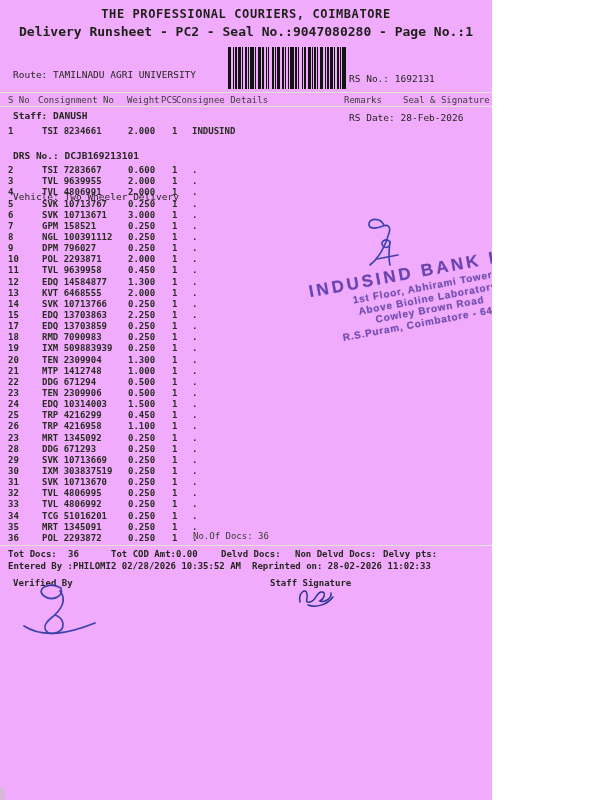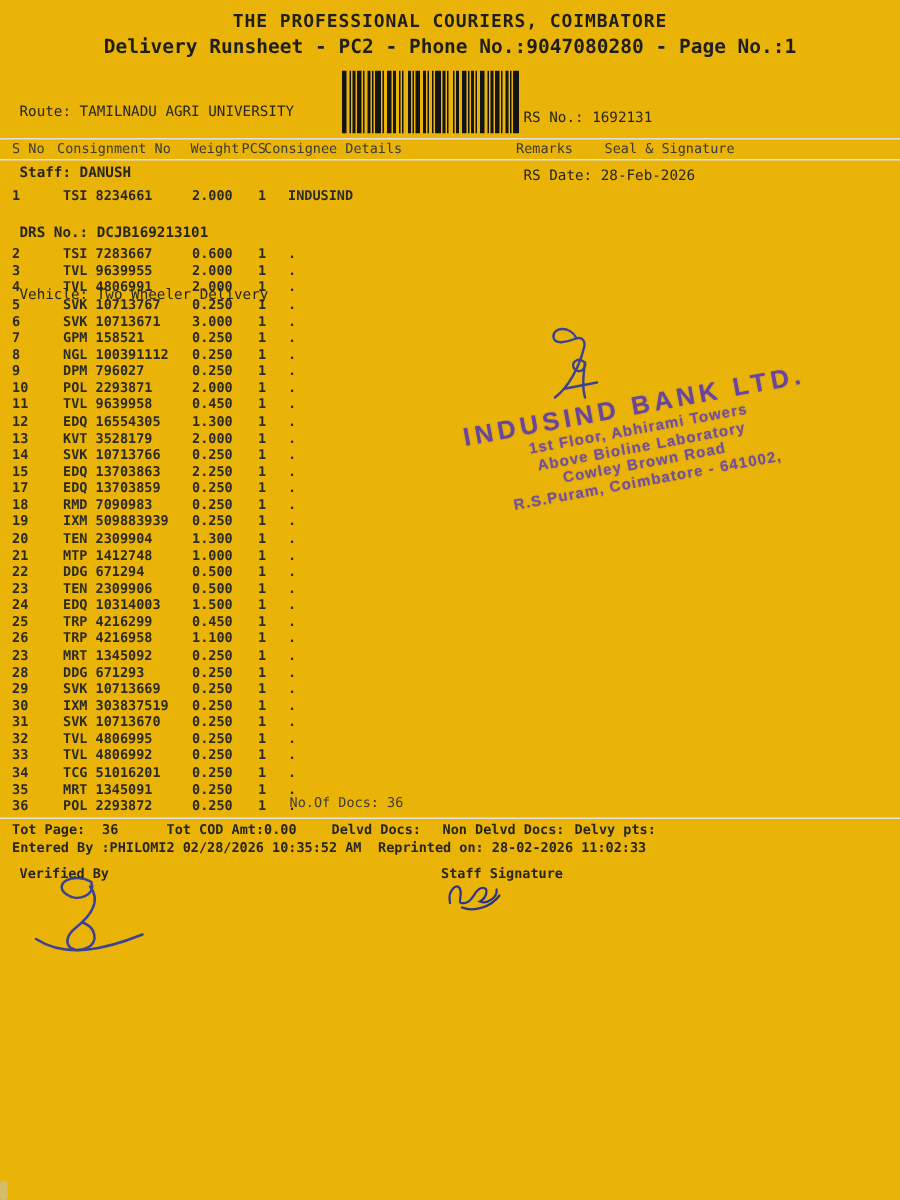--- a/index.html
+++ b/index.html
@@ -1,16 +1,16 @@
 <!DOCTYPE html>
 <html><head>
 <meta charset="utf-8">
 <style>
   html,body{margin:0;padding:0;background:#ffffff;}
-  .page{position:relative;width:600px;height:800px;background:#eab308;overflow:hidden;
+  .page{position:relative;width:492px;height:800px;background:#f0abfc;overflow:hidden;
         font-family:"DejaVu Sans Mono","Liberation Mono",monospace;color:#26261f;}
   .title{position:absolute;top:7px;left:0;width:100%;text-align:center;
          font-size:12px;font-weight:bold;letter-spacing:.6px;color:#1f1f1a;}
   .subtitle{position:absolute;top:24px;left:0;width:100%;text-align:center;
             font-size:13px;font-weight:bold;color:#1f1f1a;}
   .info{position:absolute;left:13px;top:41px;font-size:9.5px;line-height:13.5px;white-space:pre;}
   .info .b{font-weight:bold;}
   .rsblock{position:absolute;left:349px;top:46px;font-size:9.5px;line-height:13px;white-space:pre;}
   .barcode-wrap{position:absolute;left:228px;top:47px;}
   .rule{position:absolute;left:0;width:100%;height:1px;background:#e3e3dc;}
@@ -21,37 +21,37 @@
   .trow.first{margin-bottom:28px;}
   .c1{display:inline-block;width:34px;}
   .c2{display:inline-block;width:86px;}
   .c3{display:inline-block;width:30px;}
   .c4{display:inline-block;width:8px;margin-left:14px;}
   .c5{display:inline-block;margin-left:12px;}
   .nodocs{position:absolute;left:193px;top:531px;font-size:9px;color:#3c3c35;white-space:pre;}
   .sum{position:absolute;left:0;width:100%;font-size:9px;font-weight:bold;color:#26261f;}
   .sum span{position:absolute;white-space:pre;}
   .lbl-verified{position:absolute;left:13px;top:578px;font-size:9px;font-weight:bold;}
-  .lbl-staffsig{position:absolute;left:270px;top:578px;font-size:9px;font-weight:bold;margin-left:24px;}
+  .lbl-staffsig{position:absolute;left:270px;top:578px;font-size:9px;font-weight:bold;}
   .stamp{position:absolute;left:288px;top:261px;width:278px;text-align:center;
          transform:rotate(-10.5deg);color:#6847a8;opacity:.92;
          font-family:"Liberation Sans",sans-serif;
          text-shadow:0 0 1px rgba(100,68,172,.55);}
   .stamp .s1{font-weight:bold;font-size:17px;letter-spacing:3px;white-space:nowrap;color:#5e3cab;}
   .stamp .s2{font-weight:bold;font-size:10px;letter-spacing:.8px;line-height:11.5px;white-space:nowrap;}
   .sig{position:absolute;}
   .edge-mark{position:absolute;left:0;top:787px;width:5px;height:13px;background:#c2c2bc;opacity:.55;border-radius:2px;}
 </style>
 </head>
 <body>
 
 <div class="page">
 
   <div class="title">THE PROFESSIONAL COURIERS, COIMBATORE</div>
-  <div class="subtitle">Delivery Runsheet - PC2 - Phone No.:9047080280 - Page No.:1</div>
+  <div class="subtitle">Delivery Runsheet - PC2 - Seal No.:9047080280 - Page No.:1</div>
 
   <div class="info">
     <div><span>Route:</span> <span>TAMILNADU AGRI UNIVERSITY</span></div>
     <div class="b"><span>Staff:</span> <span>DANUSH</span></div>
     <div class="b"><span>DRS No.:</span> <span>DCJB169213101</span></div>
     <div><span>Vehicle:</span> <span>Two Wheeler Delivery</span></div>
   </div>
 
   <div class="barcode-wrap">
     <svg id="barcode-svg" width="118" height="42">
@@ -141,24 +141,24 @@
       <div class="trow">
       <span class="c1">9</span><span class="c2">DPM 796027</span><span class="c3">0.250</span><span class="c4">1</span><span class="c5">.</span>
     </div>
       <div class="trow">
       <span class="c1">10</span><span class="c2">POL 2293871</span><span class="c3">2.000</span><span class="c4">1</span><span class="c5">.</span>
     </div>
       <div class="trow">
       <span class="c1">11</span><span class="c2">TVL 9639958</span><span class="c3">0.450</span><span class="c4">1</span><span class="c5">.</span>
     </div>
       <div class="trow">
-      <span class="c1">12</span><span class="c2">EDQ 16554305</span><span class="c3">1.300</span><span class="c4">1</span><span class="c5">.</span>
-    </div>
-      <div class="trow">
-      <span class="c1">13</span><span class="c2">KVT 3528179</span><span class="c3">2.000</span><span class="c4">1</span><span class="c5">.</span>
+      <span class="c1">12</span><span class="c2">EDQ 14584877</span><span class="c3">1.300</span><span class="c4">1</span><span class="c5">.</span>
+    </div>
+      <div class="trow">
+      <span class="c1">13</span><span class="c2">KVT 6468555</span><span class="c3">2.000</span><span class="c4">1</span><span class="c5">.</span>
     </div>
       <div class="trow">
       <span class="c1">14</span><span class="c2">SVK 10713766</span><span class="c3">0.250</span><span class="c4">1</span><span class="c5">.</span>
     </div>
       <div class="trow">
       <span class="c1">15</span><span class="c2">EDQ 13703863</span><span class="c3">2.250</span><span class="c4">1</span><span class="c5">.</span>
     </div>
       <div class="trow">
       <span class="c1">17</span><span class="c2">EDQ 13703859</span><span class="c3">0.250</span><span class="c4">1</span><span class="c5">.</span>
     </div>
@@ -219,21 +219,21 @@
       <div class="trow">
       <span class="c1">36</span><span class="c2">POL 2293872</span><span class="c3">0.250</span><span class="c4">1</span><span class="c5">.</span>
     </div>
     </div>
 
   <div class="nodocs">No.Of Docs: 36</div>
 
   <div class="rule" style="top:545px;"></div>
 
   <div class="sum" style="top:549px;">
-    <span style="left:8px">Tot Page:</span>
+    <span style="left:8px">Tot Docs:</span>
     <span style="left:68px">36</span>
     <span style="left:111px">Tot COD Amt:</span>
     <span style="left:176px">0.00</span>
     <span style="left:221px">Delvd Docs:</span>
     <span style="left:295px">Non Delvd Docs:</span>
     <span style="left:383px">Delvy pts:</span>
   </div>
 
   <div class="sum" style="top:561px;">
     <span style="left:8px">Entered By :PHILOMI2 02/28/2026 10:35:52 AM</span>

